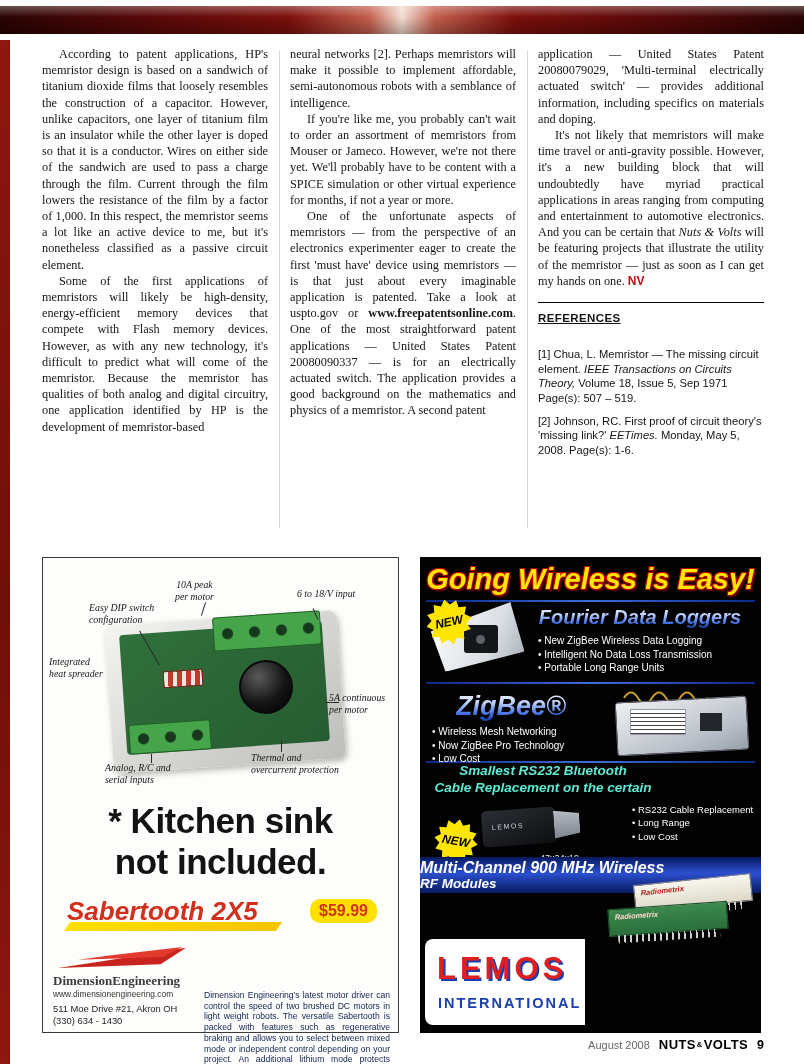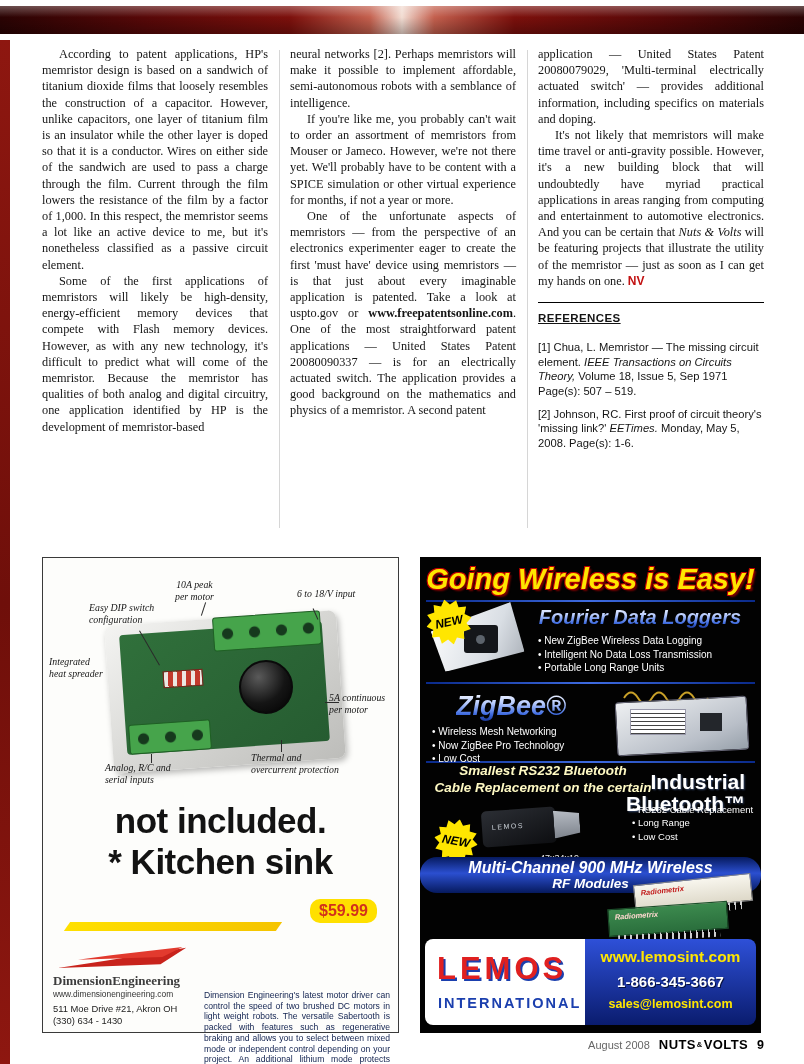--- a/index.html
+++ b/index.html
@@ -24,21 +24,21 @@
   .c1 { left:0; } .c2 { left:248px; } .c3 { left:496px; }
   .vrule { position:absolute; top:4px; height:478px; width:1px; background:#d6d6d6; }
   .vr1 { left:237px; } .vr2 { left:485px; }
   .col p { margin:0; text-indent:17px; }
   .col p.cont { text-indent:0; }
   .boldlink { font-weight:bold; }
   .ital { font-style:italic; }
   .nv-mark { color:#c21111; font-weight:bold; font-family:"Liberation Sans", sans-serif; font-size:12px; }
   .refs { margin-top:13px; border-top:1.5px solid #000; padding-top:8px;
     font-family:"Liberation Sans", sans-serif; font-size:11.2px; line-height:14.4px; text-align:left; }
-  .refs-heading { font-weight:bold; font-size:11.5px; text-decoration:underline; letter-spacing:.4px; margin-bottom:15px; }
+  .refs-heading { font-weight:bold; font-size:11.5px; text-decoration:underline; letter-spacing:.4px; margin-bottom:22px; }
   .refs p { text-indent:0; margin:0 0 9px 0; }
 
   
   .page-footer { position:absolute; right:40px; top:1037px; display:flex; align-items:center; gap:9px;
     font-size:11px; color:#666; }
   .nv-logo { display:flex; align-items:center; color:#000; font-weight:bold; font-size:13px; letter-spacing:.4px; }
   .nv-amp { font-size:7.5px; margin:0 1px; }
   .pagenum { color:#000; font-weight:bold; font-size:12.5px; }
 
   
@@ -113,37 +113,37 @@
 
   .z-title { position:absolute; left:36px; top:134px; font-size:27px; }
   .z-bullets { position:absolute; left:12px; top:168px; font-size:10px; line-height:13.6px; color:#fff; }
   .z-module { position:absolute; left:196px; top:134px; width:136px; height:66px; }
   .zm-board { position:absolute; left:0; top:8px; width:132px; height:54px; border:1px solid #667; border-radius:4px;
     background:linear-gradient(160deg,#eef0f2,#b9bfc8 70%,#97a0aa); transform:rotate(-3deg); }
   .zm-label { position:absolute; left:14px; top:18px; width:56px; height:26px; background:#fff; border:1px solid #99a;
     background-image:repeating-linear-gradient(0deg,#444 0 1px,transparent 1px 4px); }
   .zm-chip { position:absolute; left:84px; top:22px; width:22px; height:18px; background:#23262b; }
 
-  .bt-tag { position:absolute; left:8px; top:206px; width:230px; text-align:center; color:#fef9c3;
+  .bt-tag { position:absolute; left:8px; top:206px; width:230px; text-align:center; color:#5eead4;
     font-weight:bold; font-style:italic; font-size:13.5px; line-height:16.5px; }
   .bt-title { position:absolute; right:16px; top:214px; text-align:right; font-weight:bold; font-size:21px;
     line-height:22px; color:#fff; text-shadow:1px 1px 2px #334466; }
   .bt-device { position:absolute; left:62px; top:246px; width:104px; height:48px; transform:rotate(-4deg); }
   .btd-body { position:absolute; left:0; top:5px; width:74px; height:36px; border-radius:5px;
     background:linear-gradient(160deg,#2b2e34,#0d0e11); }
   .btd-conn { position:absolute; left:72px; top:9px; width:26px; height:28px;
     background:linear-gradient(#b7bcc4,#7e848d); clip-path:polygon(0 0,100% 15%,100% 85%,0 100%); }
   .btd-label { position:absolute; left:10px; top:18px; font-size:7px; letter-spacing:1.5px; color:#ccd2d9; }
   .new2 { left:14px; top:262px; width:44px; height:44px; transform:rotate(10deg); }
   .bt-dims { position:absolute; left:120px; top:296px; font-size:9px; color:#e8e8e8; }
   .bt-bullets { position:absolute; left:212px; top:246px; font-size:9.5px; line-height:13.4px; color:#fff; }
 
   .rf-band { position:absolute; left:0; top:300px; width:100%; height:36px;
     background:linear-gradient(180deg,#061a5e 0%,#2b4fd0 45%,#061a5e 100%);
-    display:flex; flex-direction:column; align-items:center; justify-content:center;border-radius:17px; }
+    display:flex; flex-direction:column; justify-content:center; }
   .rf-t1 { font-size:16px; font-weight:bold; font-style:italic; line-height:17px; }
   .rf-t2 { font-size:13.5px; font-weight:bold; font-style:italic; line-height:15px; }
   .rf-bullets { position:absolute; left:10px; top:340px; font-size:9.3px; line-height:13px; color:#fff; }
   .rf-modules { position:absolute; left:188px; top:322px; width:148px; height:58px; }
   .rfm-a { position:absolute; right:4px; top:0; width:118px; height:28px; border:1px solid #888;
     background:linear-gradient(#f8f6ee,#ddd8c8); transform:rotate(-6deg); }
   .rfm-b { position:absolute; left:0; top:26px; width:120px; height:28px; border:1px solid #1c4f2a;
     background:linear-gradient(#3c8a4e,#2a6e3c); transform:rotate(-4deg); }
   .rfm-label { position:absolute; left:6px; top:3px; font-size:7.5px; font-weight:bold; font-style:italic; color:#c01818; }
   .rfm-b .rfm-label { color:#ffd9d0; }
@@ -221,26 +221,27 @@
 
       <div class="cline" style="left:160px; top:28px; height:14px; transform:rotate(18deg);"></div>
       <div class="cline" style="left:272px; top:34px; height:12px; transform:rotate(-24deg);"></div>
       <div class="cline" style="left:106px; top:54px; height:40px; transform:rotate(-30deg);"></div>
       <div class="cline" style="left:282px; top:128px; width:14px; height:1px;"></div>
       <div class="cline" style="left:238px; top:166px; height:12px;"></div>
       <div class="cline" style="left:108px; top:180px; height:9px;"></div>
     </div>
 
     <div class="ks">
+      <div>* Kitchen sink</div>
       <div>not included.</div>
-      <div>* Kitchen sink</div>
     </div>
 
     <div class="saber">
       <div class="saber-swoosh"></div>
+      <span class="saber-name">Sabertooth 2X5</span>
       <span class="price">$59.99</span>
     </div>
 
     <div class="dim-bottom">
       <div class="dim-left">
         <svg width="138" height="22" viewBox="0 0 140 24">
           <polygon points="0,24 112,20 140,2 52,16" fill="#c8231c"></polygon>
           <polygon points="22,15 114,12 136,1 58,10" fill="#e23a2e"></polygon>
         </svg>
         <div class="dim-name">DimensionEngineering</div>
@@ -285,24 +286,20 @@
       </svg>
       <div class="zm-board"></div>
       <div class="zm-label"></div>
       <div class="zm-chip"></div>
     </div>
 
     <div class="bt-tag">
       <div>Smallest RS232 Bluetooth</div>
       <div>Cable Replacement on the certain</div>
     </div>
-    <div class="bt-title">
-      <div>Industrial</div>
-      <div>Bluetooth™</div>
-    </div>
     <div class="bt-device">
       <div class="btd-body"></div>
       <div class="btd-conn"></div>
       <div class="btd-label">LEMOS</div>
     </div>
     <div class="star new2">NEW</div>
     <div class="bt-dims">47x34x19</div>
     <ul class="bt-bullets blt-list">
       <li class="blt">RS232 Cable Replacement</li>
       <li class="blt">Long Range</li>
@@ -321,25 +318,20 @@
       <div class="rfm-b">
         <div class="rfm-label">Radiometrix</div>
         <div class="pins"></div>
       </div>
     </div>
 
     <div class="lm-white">
       <div class="lm-brand">LEMOS</div>
       <div class="lm-sub">INTERNATIONAL</div>
     </div>
-    <div class="lm-blue">
-      <div class="lm-url">www.lemosint.com</div>
-      <div class="lm-phone">1-866-345-3667</div>
-      <div class="lm-email">sales@lemosint.com</div>
-    </div>
   </div>
 
   <div class="page-footer">
     <span>August 2008</span>
     <span class="nv-logo">
       <span>NUTS</span>
       <span class="nv-amp">&amp;</span>
       <span>VOLTS</span>
     </span>
     <span class="pagenum">9</span>

